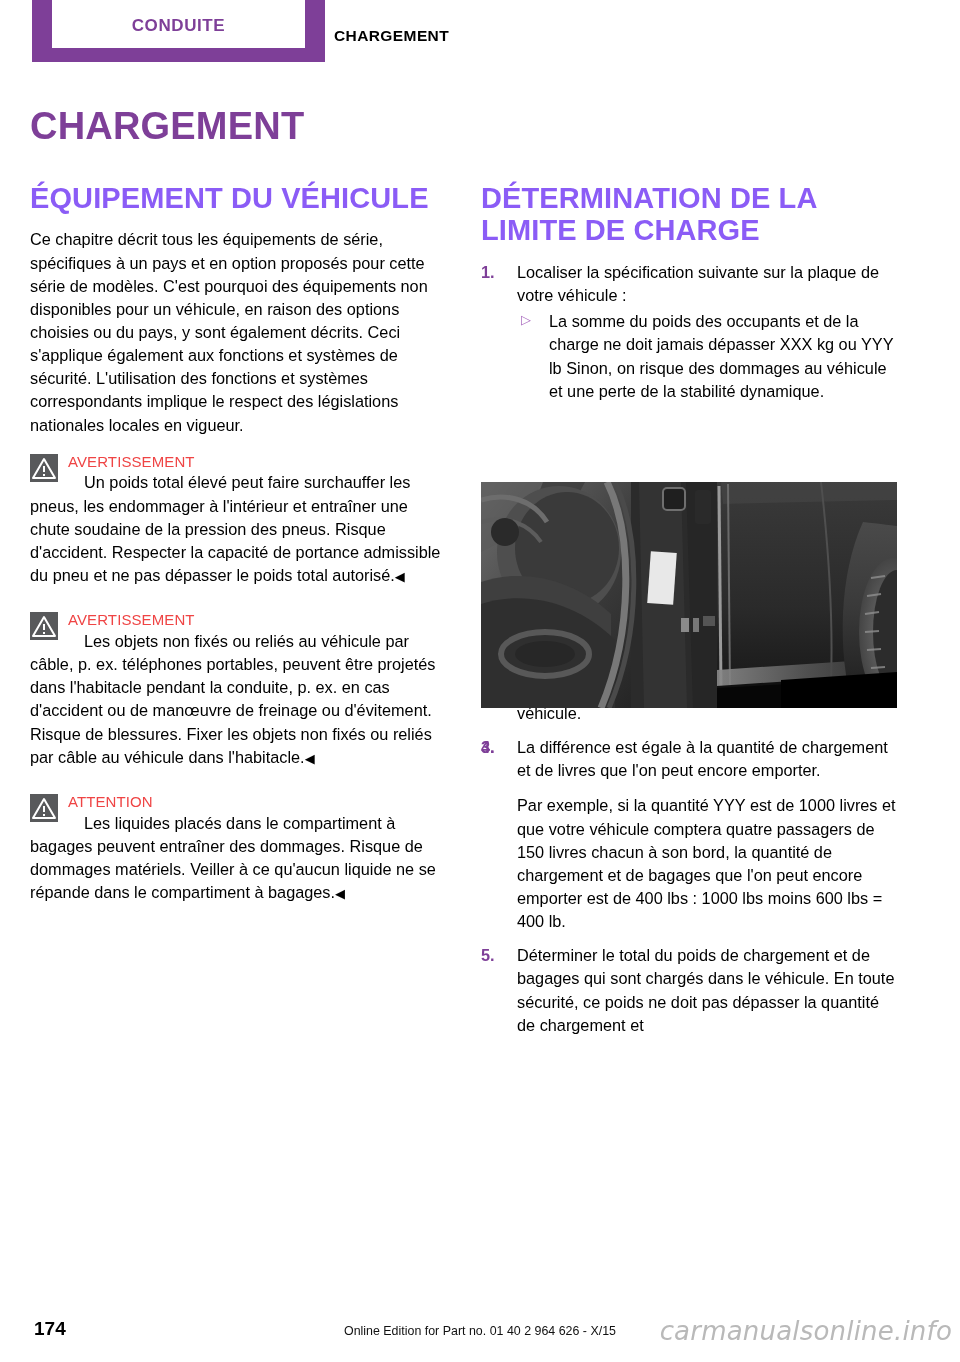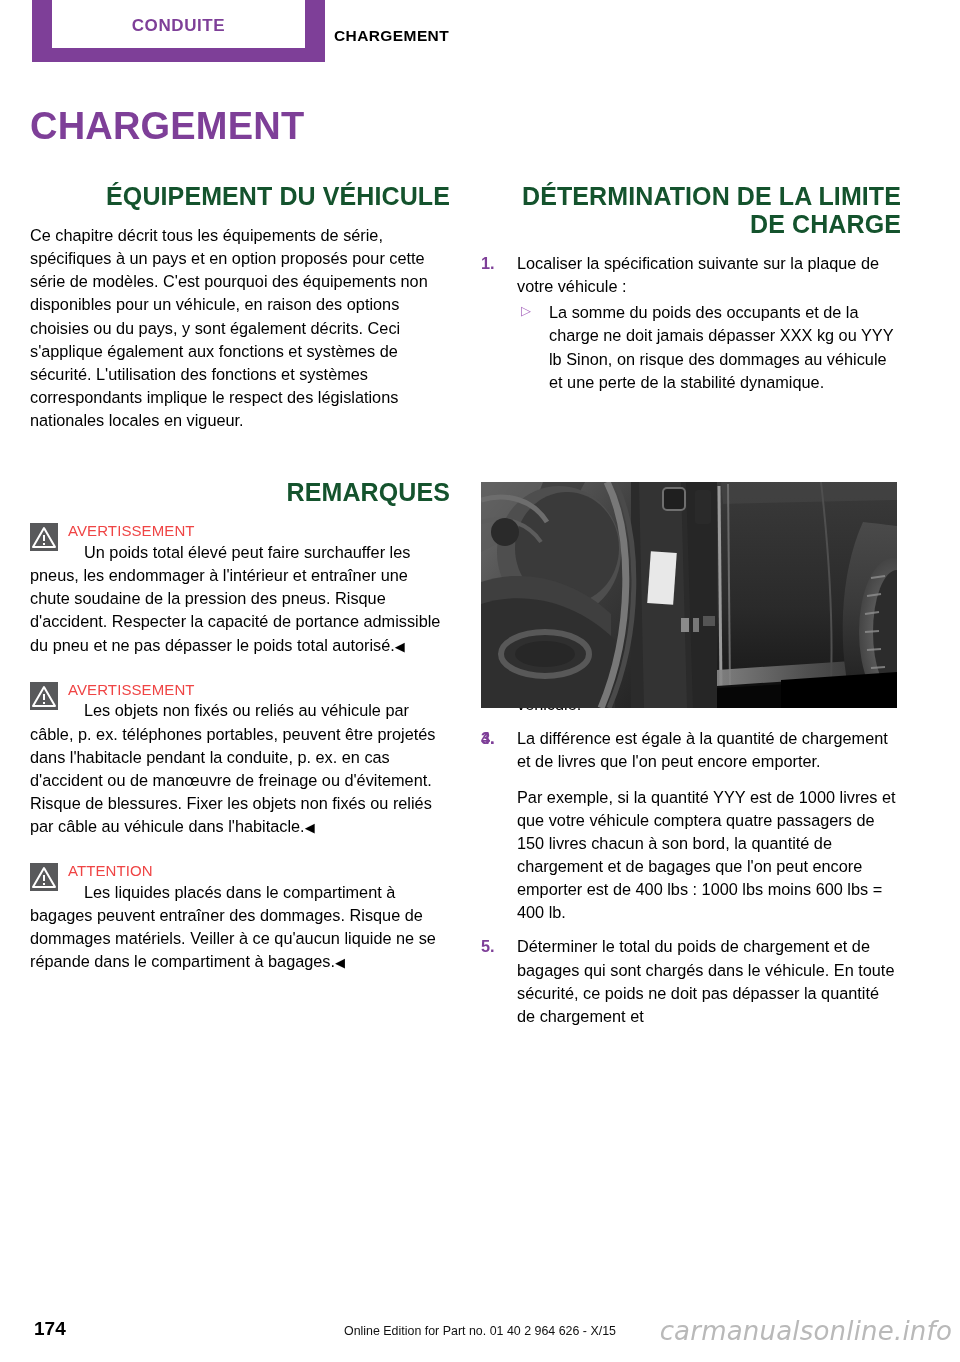--- a/index.html
+++ b/index.html
@@ -74,27 +74,26 @@
   
   .col {
     position: absolute;
     top: 182px;
     width: 420px;
   }
   .col-left  { left: 30px; }
   .col-right { left: 481px; }
 
   h2.section-head {
-    color: #14532d;
-    font-size: 25px;
+    color: #8b5cf6;
+    font-size: 29px;
     font-weight: bold;
     line-height: 1.12;
     letter-spacing: 0.1px;
     margin-bottom: 14px;
-    text-align: right;
   }
   h2.section-head.second {
     margin-top: 46px;
   }
 
   p.body {
     color: #000000;
     font-size: 16.3px;
     line-height: 1.42;
     margin-bottom: 0;
@@ -231,21 +230,20 @@
     <div class="breadcrumb-current">CHARGEMENT</div>
   </div>
 
   <h1 class="page-title">CHARGEMENT</h1>
 
   <div class="col col-left">
 
     <h2 class="section-head">ÉQUIPEMENT DU VÉHICULE</h2>
     <p class="body">Ce chapitre décrit tous les équipements de série, spécifiques à un pays et en option proposés pour cette série de modèles. C'est pourquoi des équipements non disponibles pour un véhicule, en raison des options choisies ou du pays, y sont également décrits. Ceci s'applique également aux fonctions et systèmes de sécurité. L'utilisation des fonctions et systèmes correspondants implique le respect des législations nationales locales en vigueur.</p>
 
-    <h2 class="section-head second">REMARQUES</h2>
 
     <div class="notice clearfix">
       <div class="warn-icon">
         <svg width="28" height="28" viewBox="0 0 28 28" aria-hidden="true">
           <polygon points="14,5 25,24 3,24" fill="none" stroke="#ffffff" stroke-width="2" stroke-linejoin="round"></polygon>
           <rect x="13" y="12" width="2" height="6" fill="#ffffff"></rect>
           <rect x="13" y="20" width="2" height="2" fill="#ffffff"></rect>
         </svg>
       </div>
       <div class="notice-label">AVERTISSEMENT</div>

